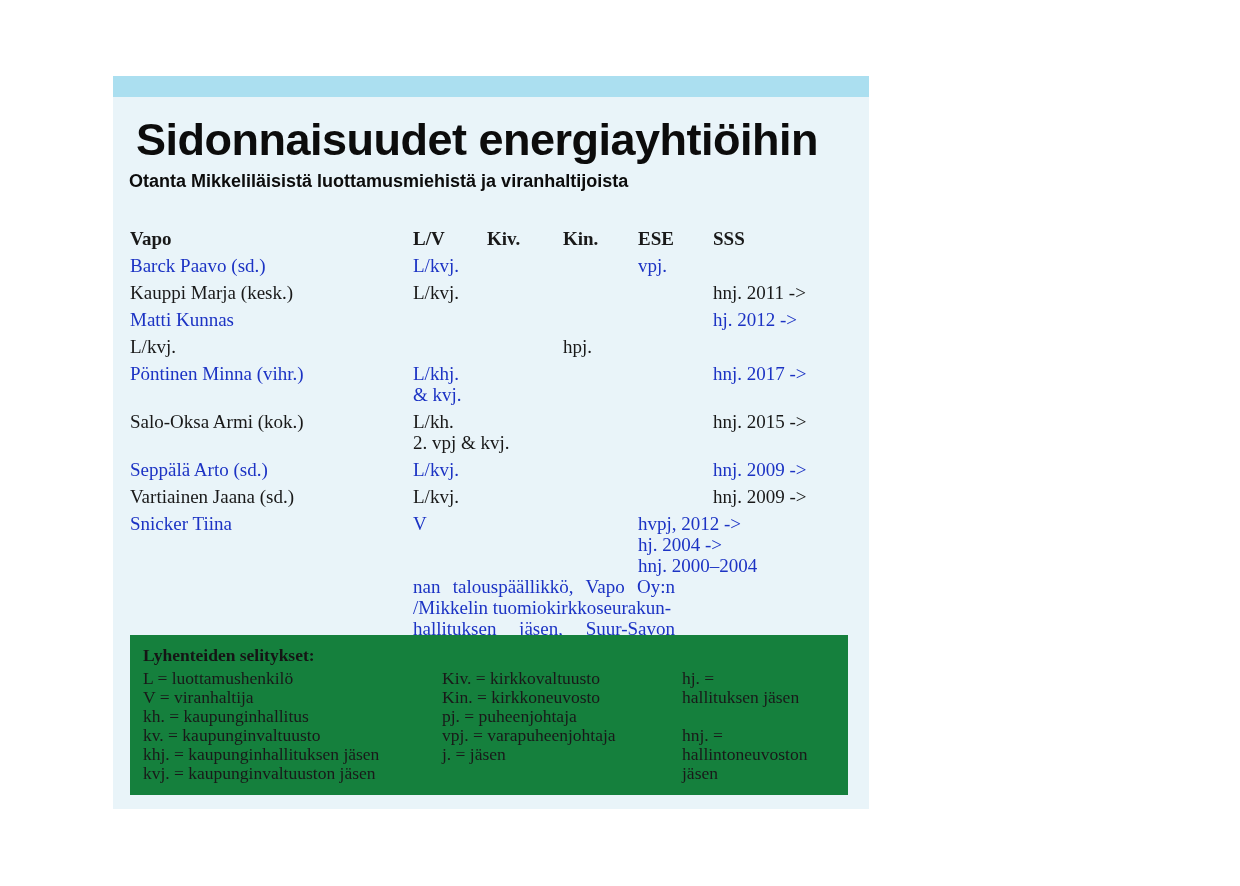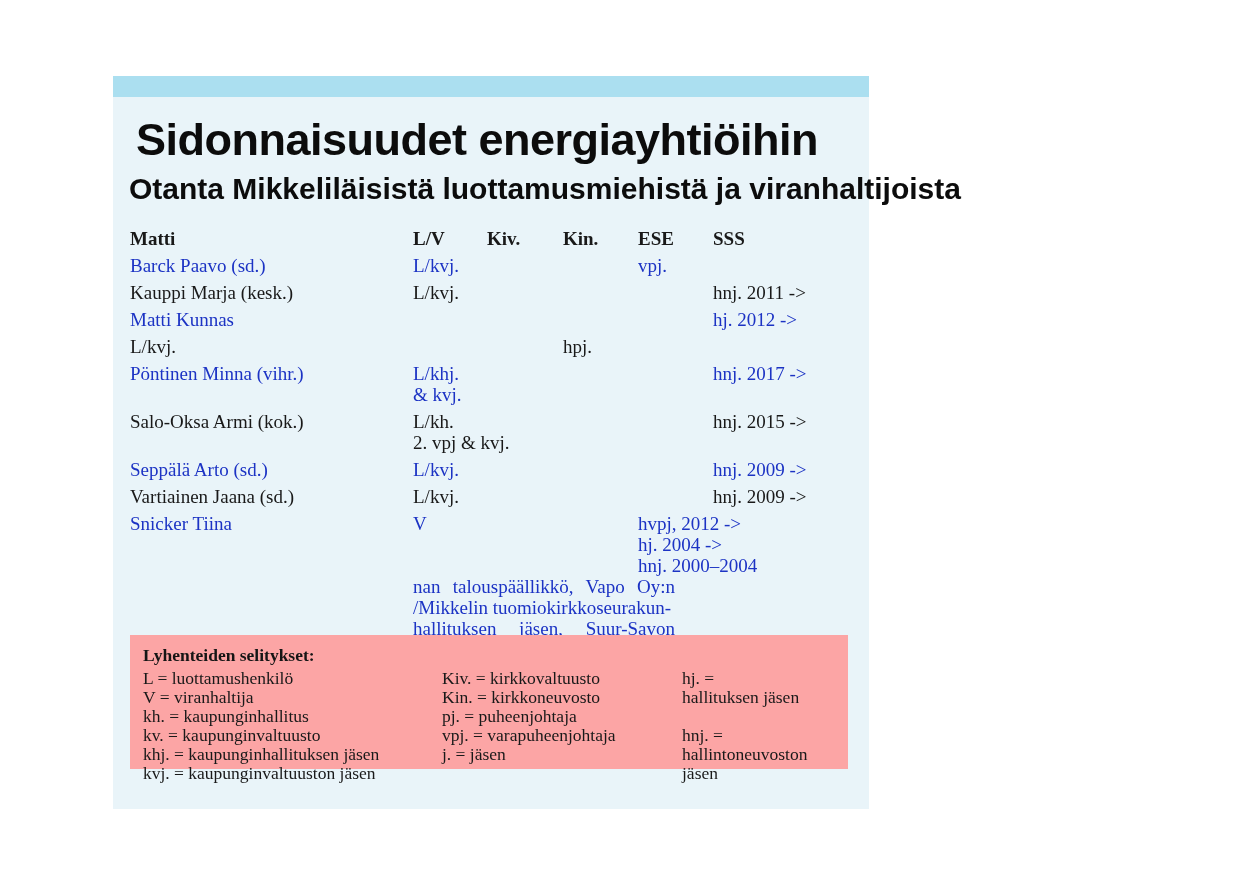--- a/index.html
+++ b/index.html
@@ -4,49 +4,49 @@
 <style>
   html,body{margin:0;padding:0;background:#ffffff;}
   .page{position:relative;width:1240px;height:886px;background:#ffffff;overflow:hidden;
         font-family:"Liberation Serif", serif;}
   .panel{position:absolute;left:113px;top:76px;width:756px;height:733px;background:var(--panel,#e9f4f9);}
   .band{position:absolute;left:0;top:0;right:0;height:21px;background:var(--band,#abdff0);}
   .title{position:absolute;left:16px;top:32px;margin:7px;
          font-family:"Liberation Sans", sans-serif;font-weight:700;font-size:45px;line-height:1.1;
          letter-spacing:-0.5px;color:#0c0c0c;white-space:nowrap;}
   .subtitle{position:absolute;left:16px;top:96px;margin:0;
-         font-family:"Liberation Sans", sans-serif;font-weight:700;font-size:30px;line-height:1.1;
+         font-family:"Liberation Sans", sans-serif;font-weight:700;font-size:18px;line-height:1.1;
          color:#0c0c0c;white-space:nowrap;}
   .table{position:absolute;left:17px;top:152px;width:740px;color:var(--ink,#191919);}
   .trow{display:grid;grid-template-columns:283px 74px 76px 75px 75px 157px;
         margin-bottom:6px;font-size:19px;line-height:21px;}
   .trow.head{font-weight:700;}
   .trow.blue{color:var(--blue,#1c33c4);}
   .c{white-space:nowrap;}
   .note{grid-column:2 / span 4;}
   .note .line{width:262px;white-space:nowrap;}
   .note .line.j{white-space:normal;text-align:justify;text-align-last:justify;}
-  .legend{position:absolute;left:17px;top:559px;width:718px;height:134px;background:#fca5a5;}
+  .legend{position:absolute;left:17px;top:559px;width:718px;height:160px;background:#15803d;}
   .legend-title{position:absolute;left:13px;top:10px;font-weight:700;font-size:17.5px;color:#151515;white-space:nowrap;}
   .lcol{position:absolute;top:34px;font-size:17.5px;line-height:19px;color:#191919;}
   .lcol .line{min-height:19px;white-space:nowrap;}
   .lcol1{left:13px;} .lcol2{left:312px;} .lcol3{left:552px;}
 </style>
 </head>
 <body>
 
 <div class="page" style="--band: #abdff0; --panel: #e9f4f9; --blue: #1c33c4; --ink: #191919;">
   <div class="panel">
     <div class="band"></div>
     <h1 class="title">Sidonnaisuudet energiayhtiöihin</h1>
     <h2 class="subtitle">Otanta Mikkeliläisistä luottamusmiehistä ja viranhaltijoista</h2>
 
     <div class="table">
       <div class="trow head" id="table-head">
-          <div class="c">Matti</div>
+          <div class="c">Vapo</div>
           <div class="c">L/V</div>
           <div class="c">Kiv.</div>
           <div class="c">Kin.</div>
           <div class="c">ESE</div>
           <div class="c">SSS</div>
         </div>
       <div id="table-body">
           <div class="trow blue">
             <div class="c">
               <div class="line">Barck Paavo (sd.)</div>

